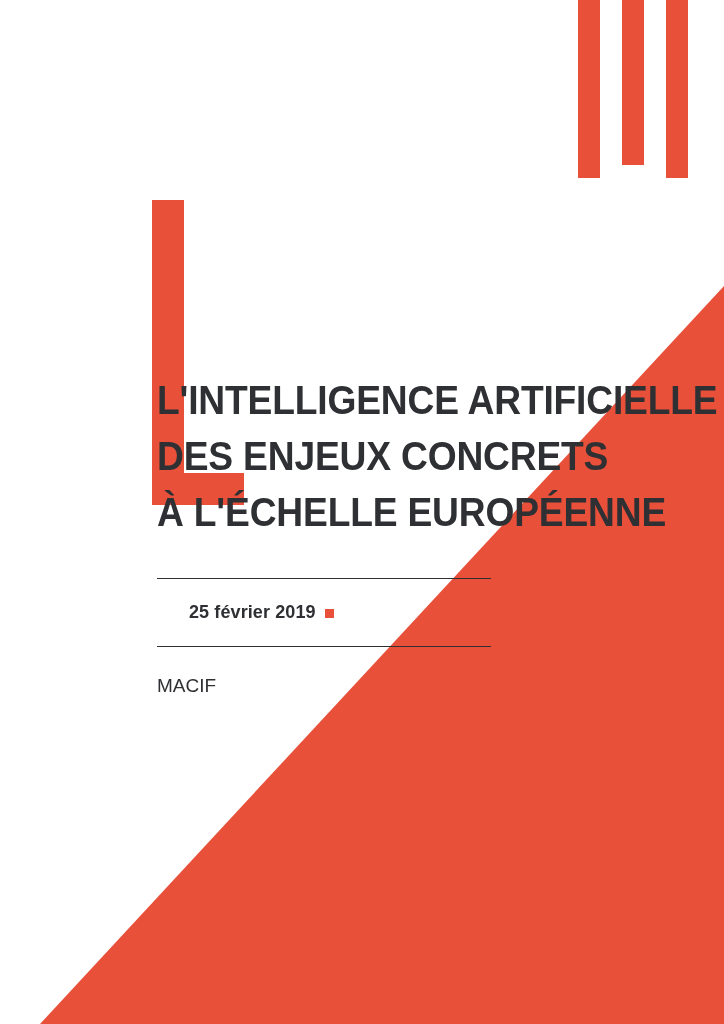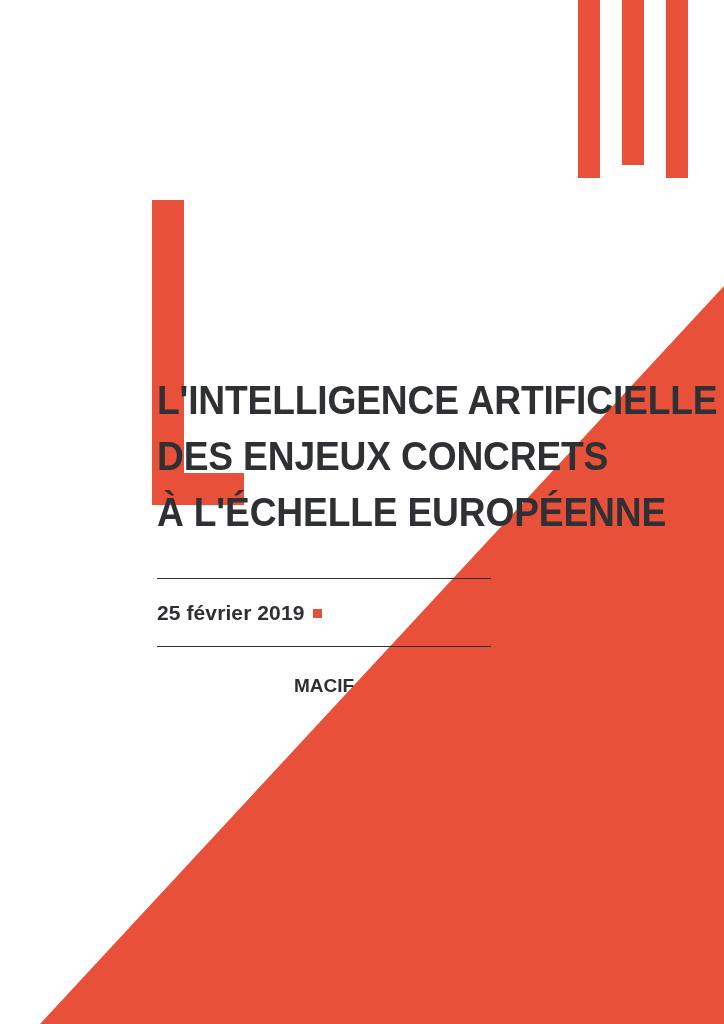--- a/index.html
+++ b/index.html
@@ -97,45 +97,45 @@
     width: 334px;
     height: 1px;
     background: #2f3033;
   }
   .date-row {
     display: flex;
     align-items: center;
     height: 67px;
   }
   .date-text {
-    font-size: 21px;
+    font-size: 18px;
     font-weight: bold;
     color: #2f3033;
     letter-spacing: 0.1px;
+    margin-left: 32px;
   }
   .sq {
     display: inline-block;
     width: 9px;
     height: 9px;
     background: #e8503a;
     margin-left: 9px;
     position: relative;
     top: 1px;
   }
   .venue {
     margin-top: 22px;
   }
   .venue-line {
     font-size: 19px;
-    font-weight: bold;
+    font-weight: normal;
     color: #2f3033;
     line-height: 33px;
     display: flex;
     align-items: center;
-    justify-content: center;
   }
 </style>
 </head>
 <body>
 
 <div class="page">
 
   <svg class="diagonal" viewBox="0 0 724 1024" preserveAspectRatio="none">
     <polygon points="724,286 724,1024 40,1024" fill="#e8503a"></polygon>
   </svg>

